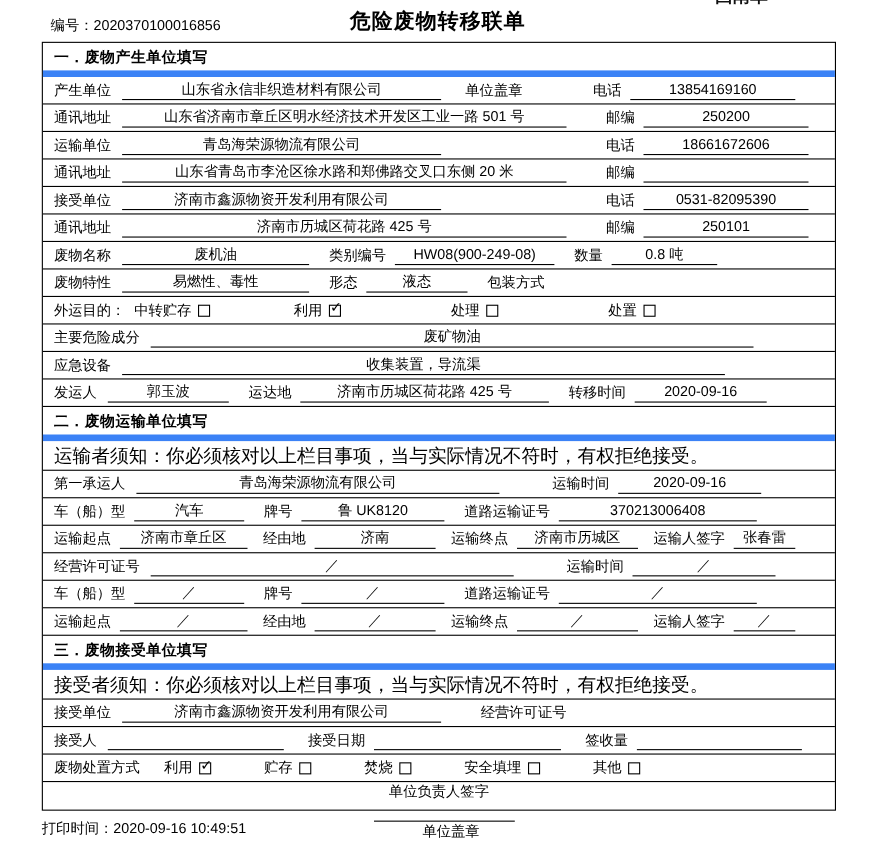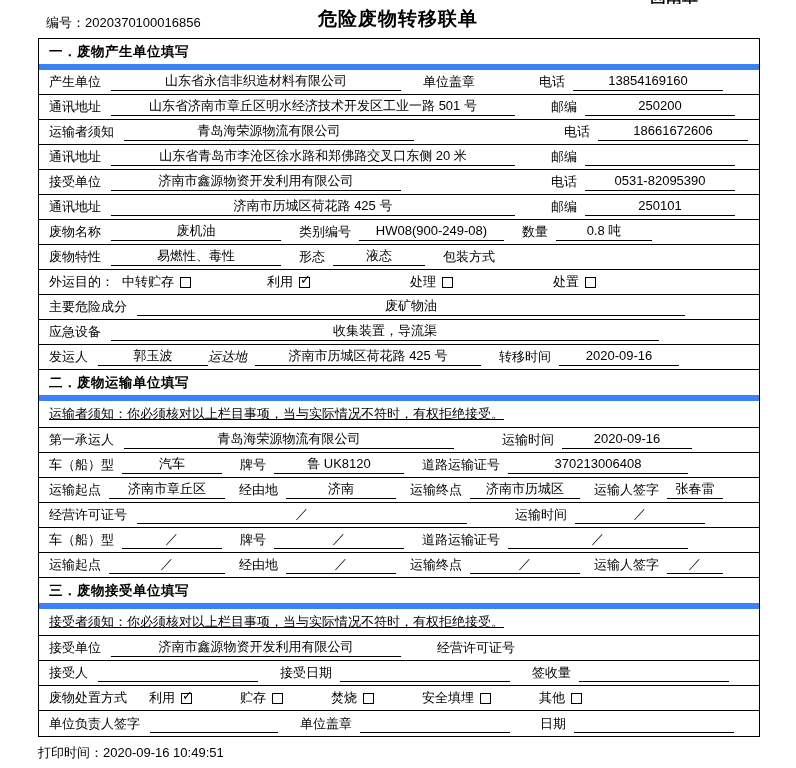--- a/index.html
+++ b/index.html
@@ -75,42 +75,41 @@
   .row {
     display: flex;
     align-items: center;
     border-bottom: 1px solid #000;
     height: 25px;
     padding: 0 10px;
     box-sizing: border-box;
     font-size: 13px;
     white-space: nowrap;
   }
-  .row.last { border-bottom: none; }
+  .row.last { border-bottom: none; flex-direction: column; }
   .row.tall { height: 27px; }
   .lbl {
     flex: 0 0 auto;
     font-size: 13px;
   }
   .val {
     flex: 0 0 auto;
     border-bottom: 1px solid #000;
     text-align: center;
     font-size: 13px;
     line-height: 16px;
     padding: 0 4px;
     box-sizing: border-box;
     height: 18px;
     overflow: hidden;
   }
   .val.left { text-align: left; }
   .note {
-    font-size: 13px;
+    font-size: 17px;
     padding: 0 0 0 0;
-    text-decoration: underline;
   }
   .chk {
     display: inline-block;
     width: 11px;
     height: 11px;
     border: 1px solid #000;
     vertical-align: -1px;
     margin-left: 6px;
     position: relative;
     box-sizing: border-box;
@@ -156,21 +155,21 @@
     </div>
 
     <div class="row">
       <span class="lbl">通讯地址</span>
       <span class="val" style="width:404px;margin-left:10px;">山东省济南市章丘区明水经济技术开发区工业一路 501 号</span>
       <span class="lbl" style="margin-left:36px;">邮编</span>
       <span class="val" style="width:150px;margin-left:8px;">250200</span>
     </div>
 
     <div class="row">
-      <span class="lbl">运输者须知</span>
+      <span class="lbl">运输单位</span>
       <span class="val" style="width:290px;margin-left:10px;">青岛海荣源物流有限公司</span>
       <span class="lbl" style="margin-left:150px;">电话</span>
       <span class="val" style="width:150px;margin-left:8px;">18661672606</span>
     </div>
 
     <div class="row">
       <span class="lbl">通讯地址</span>
       <span class="val" style="width:404px;margin-left:10px;">山东省青岛市李沧区徐水路和郑佛路交叉口东侧 20 米</span>
       <span class="lbl" style="margin-left:36px;">邮编</span>
       <span class="val" style="width:150px;margin-left:8px;"></span>
@@ -226,21 +225,21 @@
 
 
     <div class="row">
       <span class="lbl">应急设备</span>
       <span class="val" style="width:548px;margin-left:10px;">收集装置，导流渠</span>
     </div>
 
     <div class="row">
       <span class="lbl">发运人</span>
       <span class="val" style="width:110px;margin-left:10px;">郭玉波</span>
-      <span class="lbl" style="font-style:italic;">运达地</span>
+      <span class="lbl" style="margin-left:18px;">运达地</span>
       <span class="val" style="width:226px;margin-left:8px;">济南市历城区荷花路 425 号</span>
       <span class="lbl" style="margin-left:18px;">转移时间</span>
       <span class="val" style="width:120px;margin-left:8px;">2020-09-16</span>
     </div>
 
     <div class="sect-head">二．废物运输单位填写</div>
 
     <div class="row tall">
       <span class="note">运输者须知：你必须核对以上栏目事项，当与实际情况不符时，有权拒绝接受。</span>
     </div>

